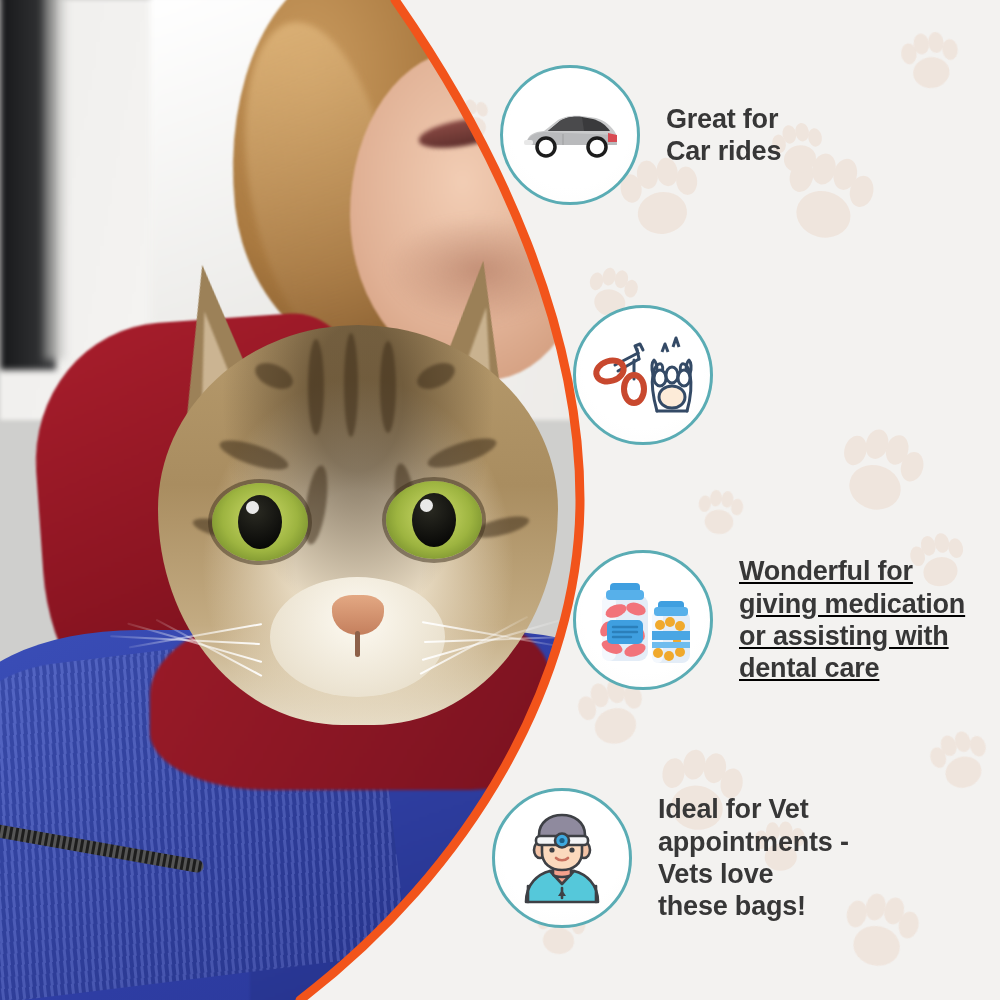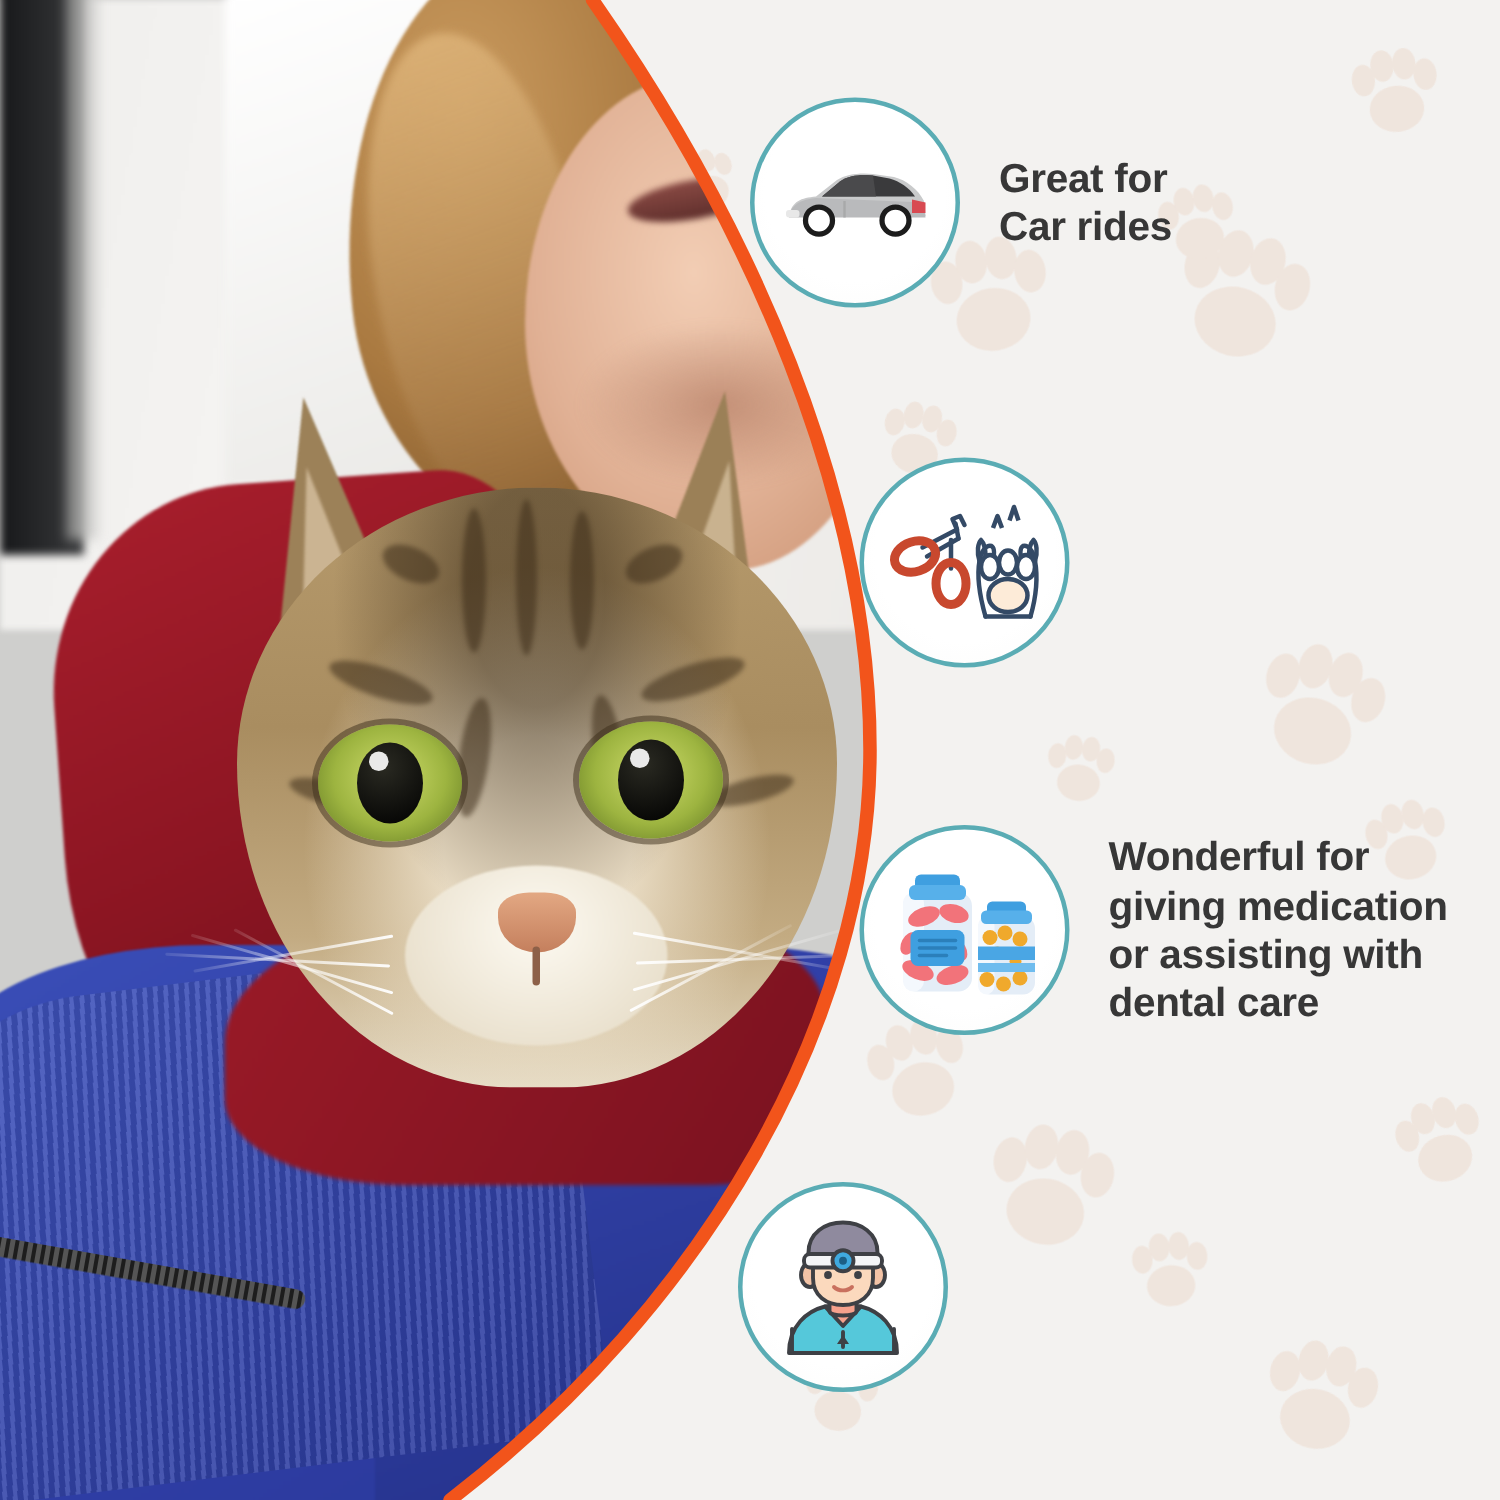--- a/index.html
+++ b/index.html
@@ -256,21 +256,21 @@
         <ellipse cx="81" cy="70" rx="13" ry="11" fill="#fdebd8" stroke="#344a66" stroke-width="3"></ellipse>
         <ellipse cx="69" cy="51" rx="6" ry="8" fill="#fff" stroke="#344a66" stroke-width="3"></ellipse>
         <ellipse cx="81" cy="48" rx="6" ry="8" fill="#fff" stroke="#344a66" stroke-width="3"></ellipse>
         <ellipse cx="93" cy="51" rx="6" ry="8" fill="#fff" stroke="#344a66" stroke-width="3"></ellipse>
         <path d="M71 25 L74 17 L77 25" fill="none" stroke="#344a66" stroke-width="3" stroke-linejoin="round"></path>
         <path d="M82 20 L85 11 L88 20" fill="none" stroke="#344a66" stroke-width="3" stroke-linejoin="round"></path>
       </svg>
     </div>
   </div>
 
-  <div class="feature" style="left:573px;top:550px;">
+  <div class="feature" style="left:573px;top:550px;text-decoration:underline;">
     <div class="icon-circle">
       <svg width="106" height="94" viewBox="0 0 106 94">
 
         <rect x="12" y="22" width="46" height="66" rx="9" fill="#e4edf7"></rect>
         <rect x="12" y="22" width="14" height="66" rx="7" fill="#f4f8fd"></rect>
         <g fill="#f2737a">
           <ellipse cx="26" cy="38" rx="11" ry="6" transform="rotate(-20 26 38)"></ellipse>
           <ellipse cx="46" cy="36" rx="10" ry="6" transform="rotate(16 46 36)"></ellipse>
           <ellipse cx="22" cy="74" rx="11" ry="6" transform="rotate(22 22 74)"></ellipse>
           <ellipse cx="45" cy="77" rx="11" ry="6" transform="rotate(-18 45 77)"></ellipse>
@@ -329,15 +329,19 @@
           <path d="M50 78 L50 88"></path>
         </g>
         <g fill="#3e4045">
           <circle cx="40" cy="40" r="2.6"></circle>
             <circle cx="60" cy="40" r="2.6"></circle>
         </g>
         <path d="M44 48 C47 51 53 51 56 48" fill="none" stroke="#c9705e" stroke-width="2.6" stroke-linecap="round"></path>
         <path d="M46 86 L54 86 L50 80 Z" fill="#3e4045"></path>
       </svg>
     </div>
+    <div class="ftext">Ideal for Vet
+appointments -
+Vets love
+these bags!</div>
   </div>
 
 </div>
 
 </body></html>

